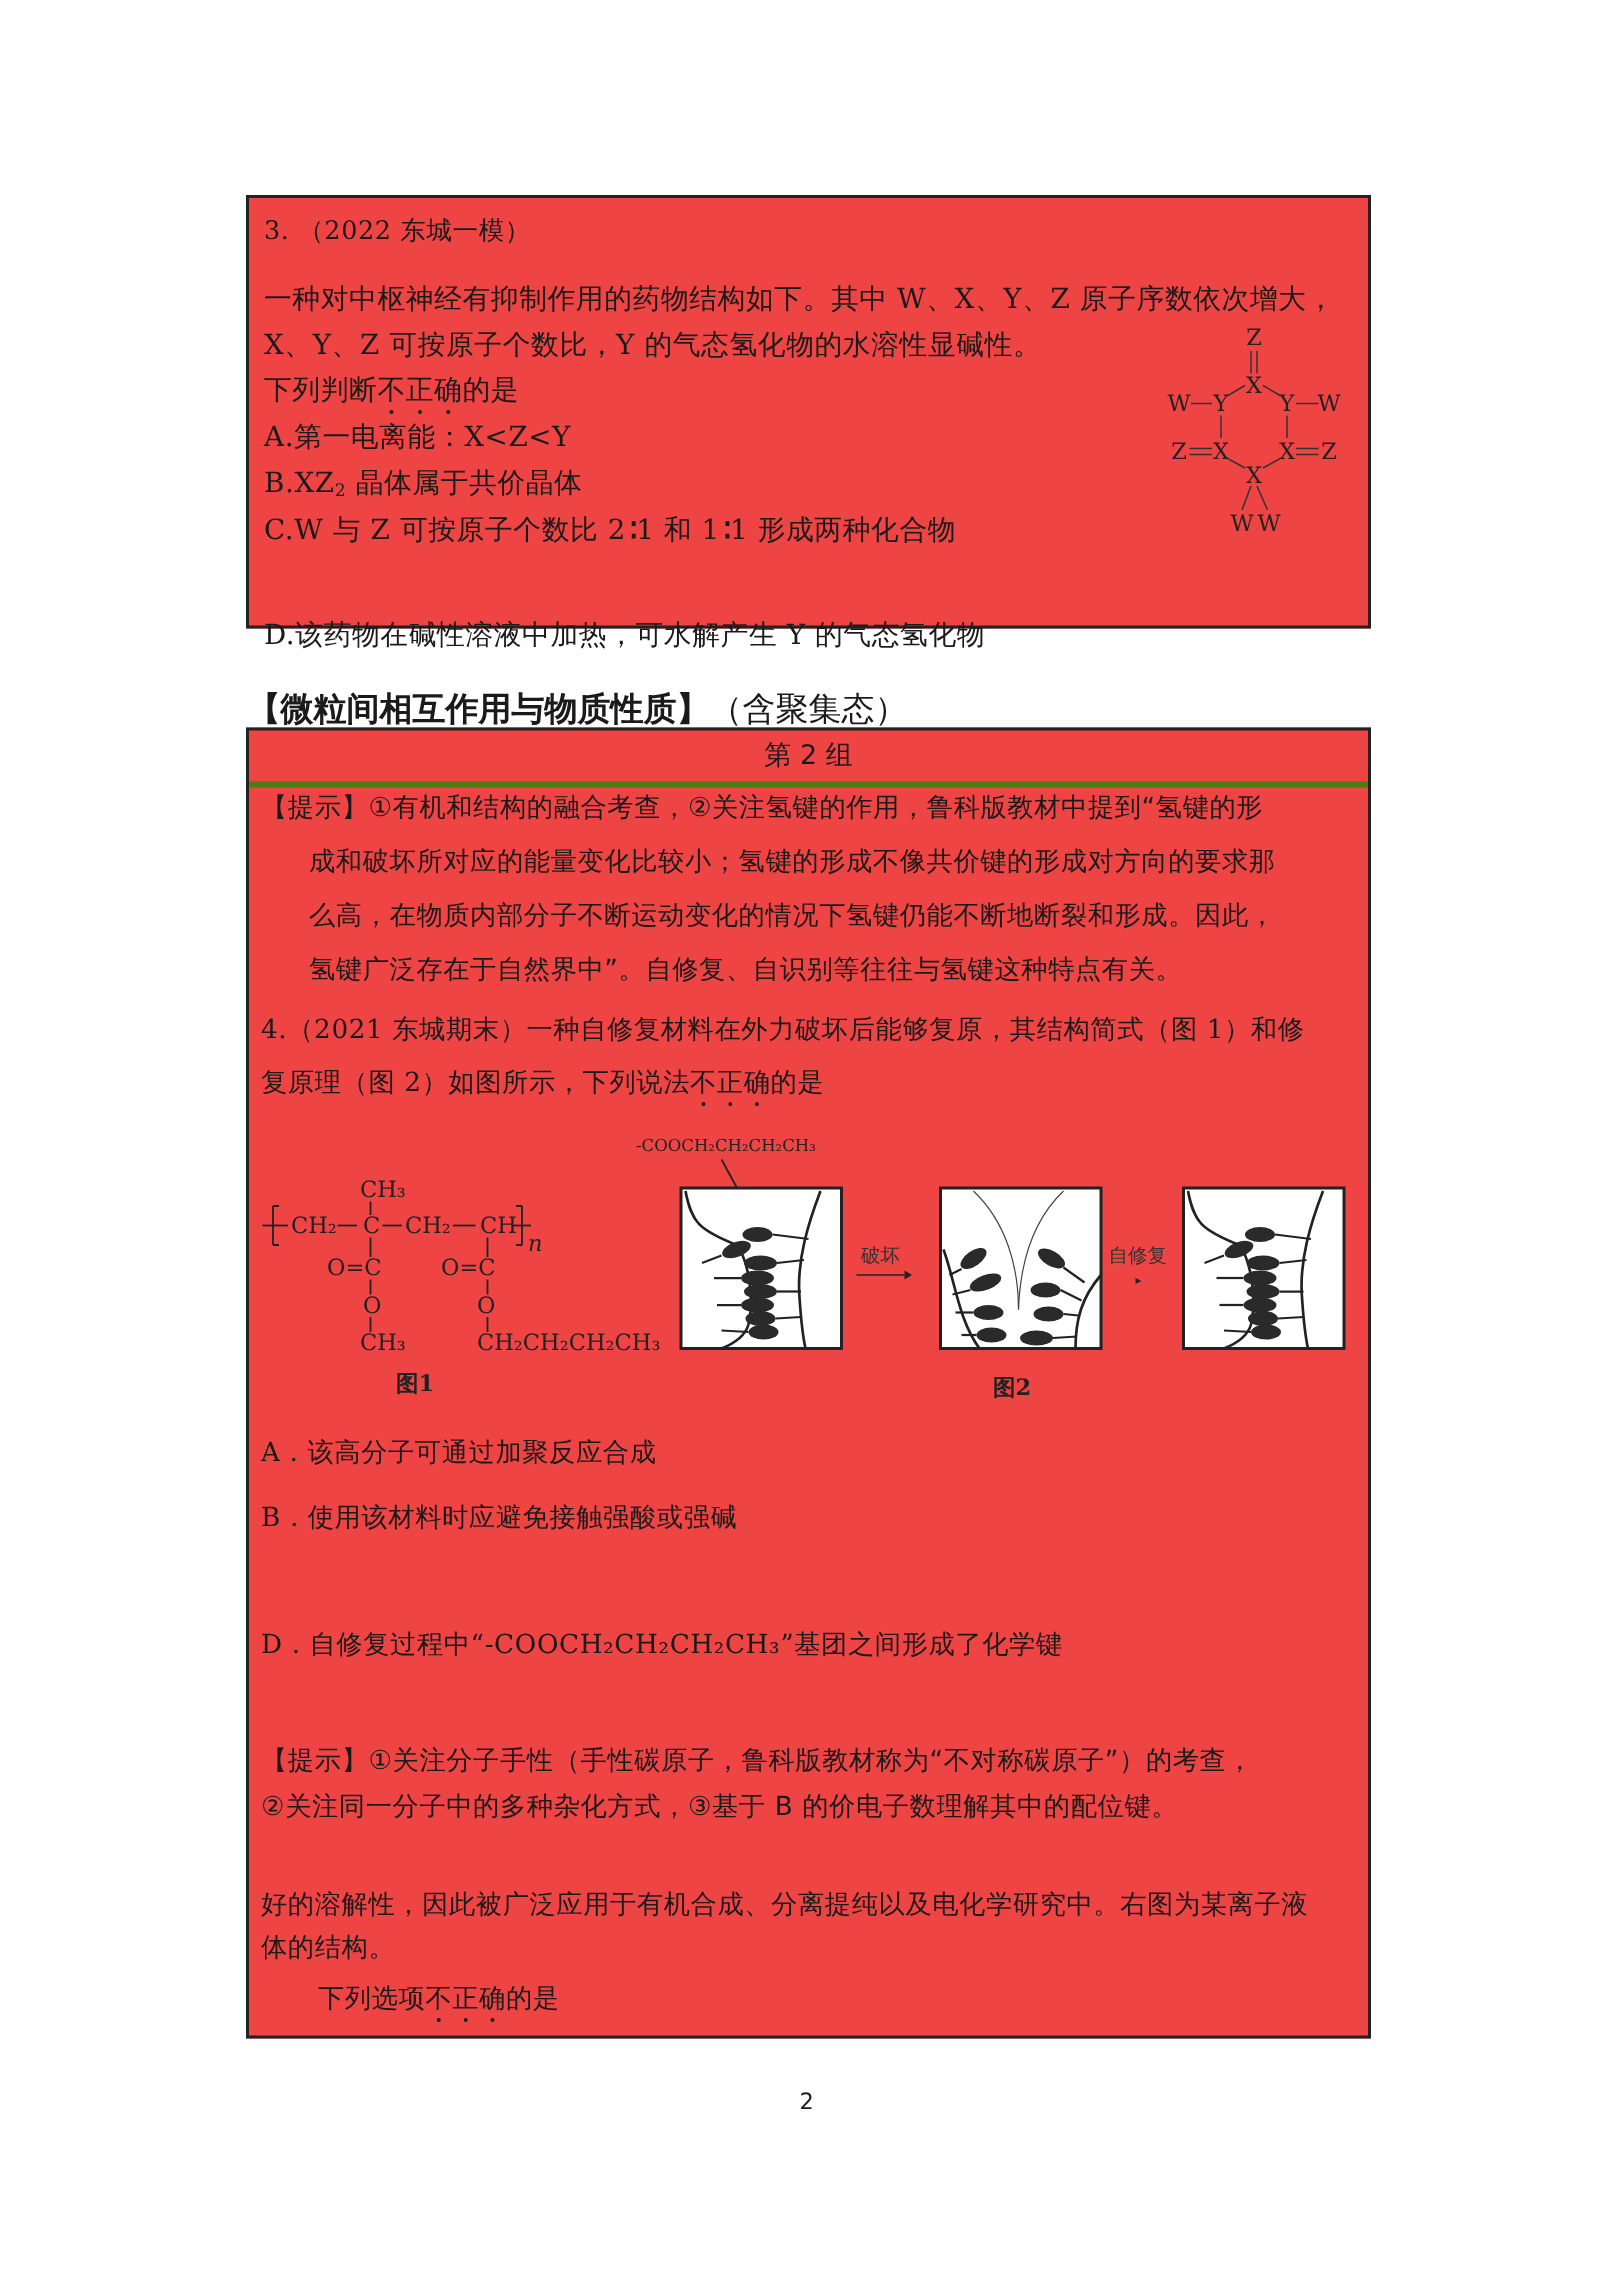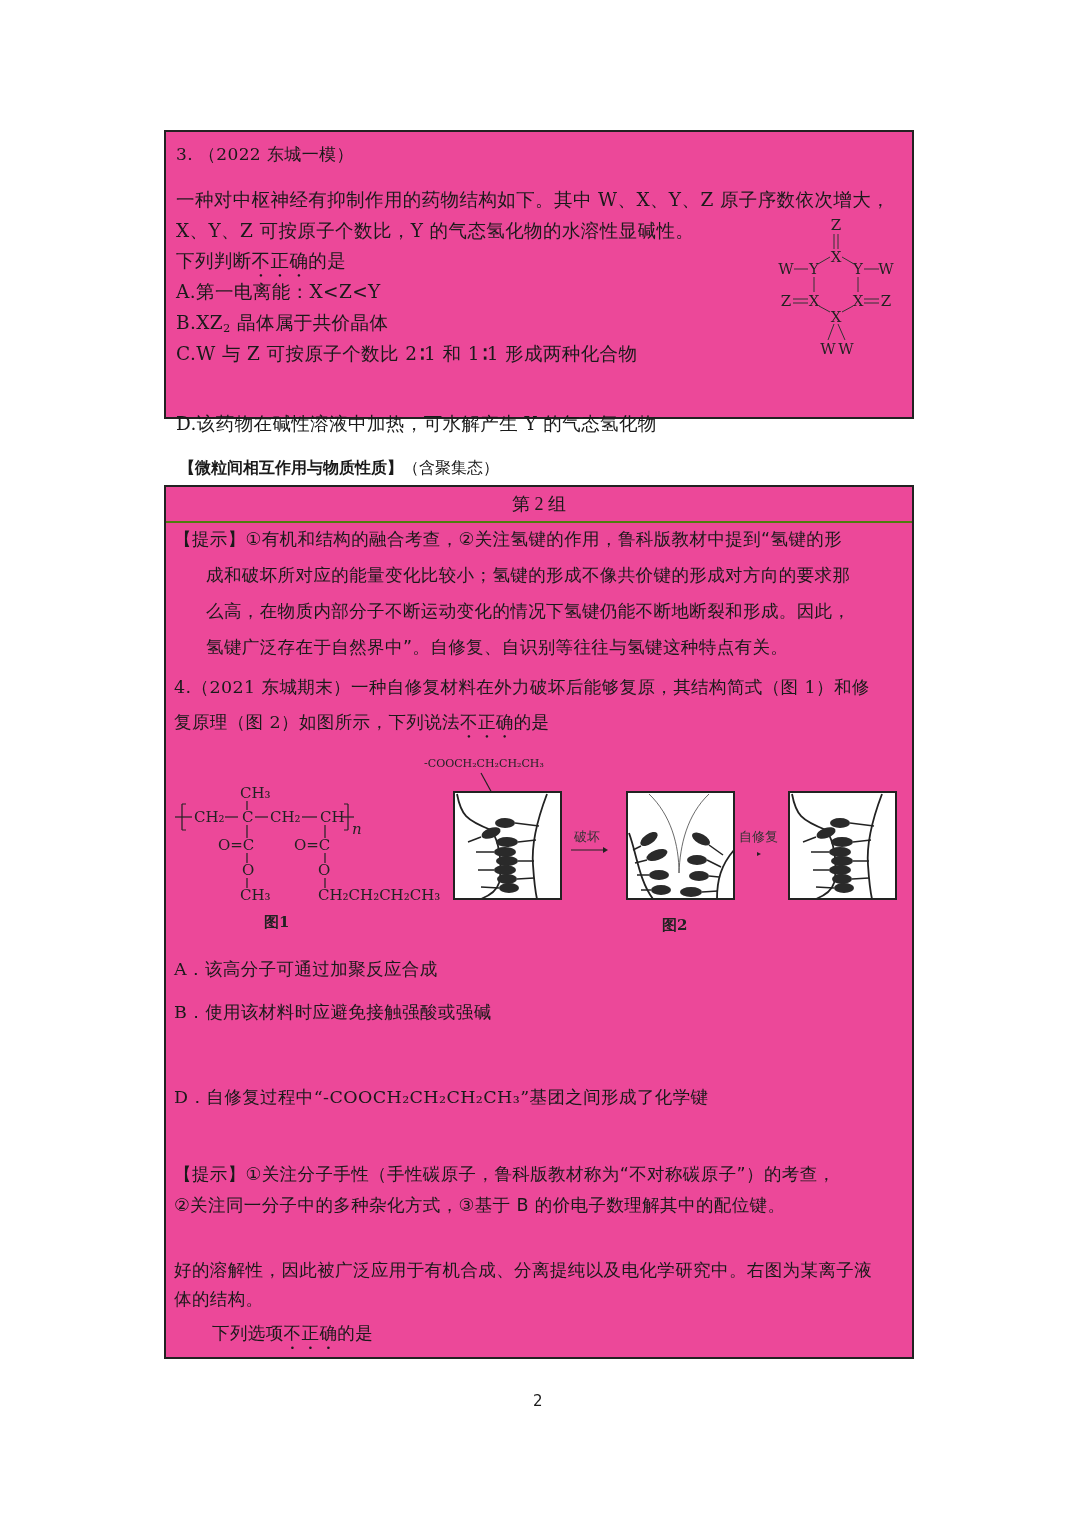--- a/index.html
+++ b/index.html
@@ -3,38 +3,38 @@
 <meta charset="utf-8">
 <style>
   html, body { margin: 0; padding: 0; background: #ffffff; }
   body {
     width: 1080px; height: 1527px; position: relative; overflow: hidden;
     font-family: "DejaVu Serif", "Liberation Serif", serif;
     color: #1a1a1a;
   }
   .box {
     position: absolute; left: 164px; width: 750px;
-    border: 2px solid #222; box-sizing: border-box; background: #ec4899;
+    border: 2px solid #222; box-sizing: border-box; background: #ef4444;
   }
   #box1 { top: 130px; height: 289px; }
   #box2 { top: 485px; height: 874px; }
   .line {
     position: absolute; white-space: nowrap; font-size: 18.5px; line-height: 24px;
     letter-spacing: 0.4px;
   }
   .sans { font-family: "DejaVu Sans", "Liberation Sans", sans-serif; }
   .emph { text-emphasis: dot; -webkit-text-emphasis: dot; text-emphasis-position: under; -webkit-text-emphasis-position: under; }
   .section-title {
-    position: absolute; left: 179px; top: 458px; font-size: 16px; font-weight: bold;
+    position: absolute; left: 165px; top: 458px; font-size: 22px; font-weight: bold;
     font-family: "DejaVu Sans", "Liberation Sans", sans-serif; white-space: nowrap;
   }
   .section-title .light { font-weight: normal; }
   .group-row {
     position: absolute; left: 0; right: 0; top: 0; height: 34px;
-    border-bottom: 2px solid #4d7c0f; text-align: center; font-size: 18px; line-height: 34px; font-family: Liberation Serif, serif;
+    border-bottom: 4px solid #4d7c0f; text-align: center; font-size: 18px; line-height: 34px;
   }
   .page-num { position: absolute; left: 533px; top: 1392px; font-size: 15px; font-family: "DejaVu Sans", "Liberation Sans", sans-serif; }
   sub { font-size: 0.62em; vertical-align: -0.25em; line-height: 0; }
   svg text { font-family: "DejaVu Serif", "Liberation Serif", serif; }
 </style>
 </head>
 <body>
 
 <div class="box" id="box1">
   <div class="line" style="left:10px; top:10px; font-size:17px;">3. （2022 东城一模）</div>

